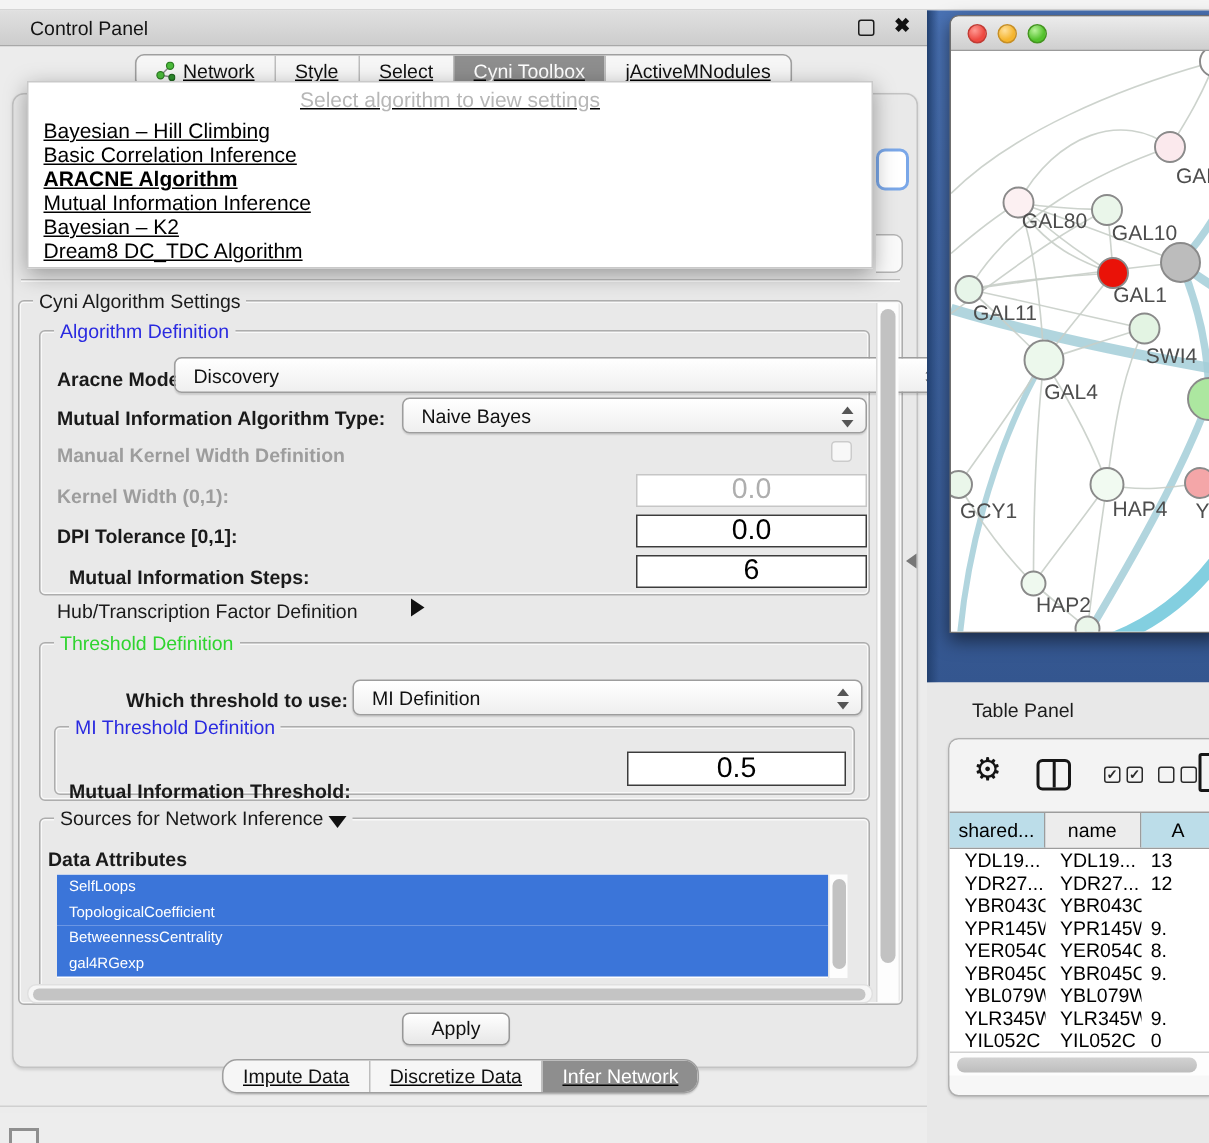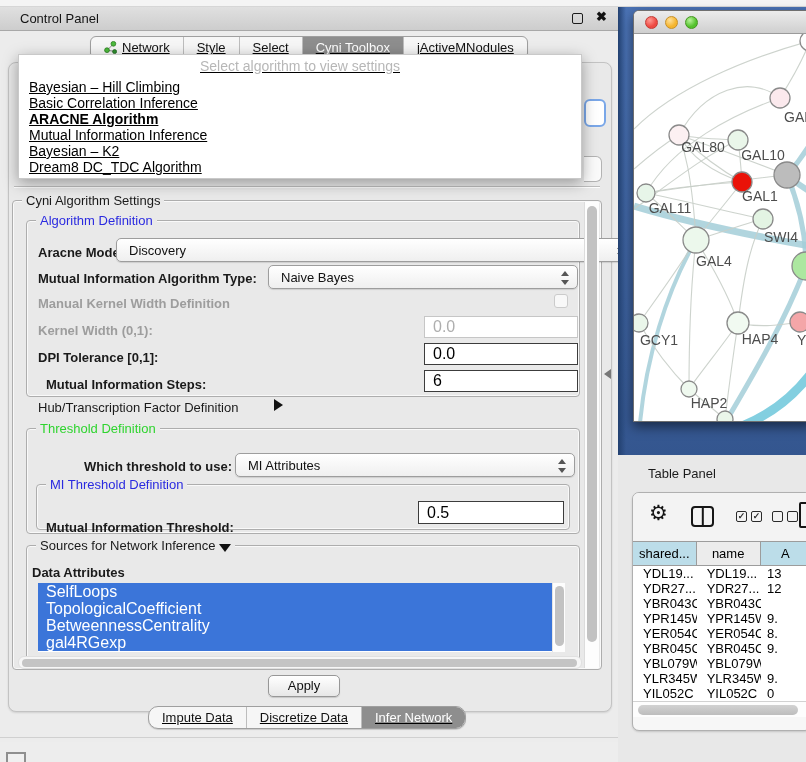--- a/index.html
+++ b/index.html
@@ -34,40 +34,40 @@
   .blabel { position:absolute; font-size:13px; font-weight:bold; color:#1a1a1a; white-space:nowrap; }
   .dlabel { position:absolute; font-size:13px; font-weight:bold; color:#9d9d9d; white-space:nowrap; }
   .rlabel { position:absolute; font-size:13px; color:#1a1a1a; white-space:nowrap; }
 
   .combo { position:absolute; display:flex; align-items:center; height:24px; border:1px solid #9d9d9d; border-radius:5px; background:linear-gradient(#ffffff,#efefef); font-size:13px; color:#111; padding:0 22px 0 12px; box-shadow:0 1px 1px rgba(0,0,0,.12); }
   .combo .arrows { position:absolute; right:8px; top:4px; width:8px; height:16px; }
   .combo .arrows i { position:absolute; left:0; width:0; height:0; border-left:4px solid transparent; border-right:4px solid transparent; }
   .combo .arrows i.up { top:1px; border-bottom:5px solid #555; }
   .combo .arrows i.dn { bottom:1px; border-top:5px solid #555; }
 
-  .fld { position:absolute; height:22px; border:1px solid #3c3c3c; background:#fff; font-family:"Liberation Sans",sans-serif; font-size:16px; color:#000; text-align:left; padding:0 8px; }
+  .fld { position:absolute; height:22px; border:1px solid #3c3c3c; background:#fff; font-family:"Liberation Sans",sans-serif; font-size:19px; color:#000; text-align:center; padding:0 8px; }
   .fld.dis { border:1px solid #c6c6c6; color:#aeaeae; }
   .checkbox { position:absolute; width:14px; height:14px; border:1px solid #cbcbcb; border-radius:3px; background:#f8f8f8; }
 
   .tri-right { display:inline-block; width:0; height:0; border-top:6px solid transparent; border-bottom:6px solid transparent; border-left:9px solid #111; }
   .tri-down  { display:inline-block; width:0; height:0; border-left:6px solid transparent; border-right:6px solid transparent; border-top:9px solid #111; }
 
   
   .popup { left:18px; top:54px; width:564px; height:125px; background:#fff; border:1px solid #c9c9c9; box-shadow:0 4px 14px rgba(0,0,0,.35); z-index:40; }
   .pop-ph { height:24px; line-height:22px; text-align:center; color:#b7b7b7; font-size:14px; }
   .pop-item { height:16px; line-height:16px; font-size:14px; color:#000; padding-left:10px; white-space:nowrap; }
   .pop-item.bold { font-weight:bold; }
 
   .frag-blue { left:584px; top:99px; width:22px; height:28px; border:2px solid #7aa7e8; border-radius:6px; background:#fff; z-index:30; }
   .frag-gray { left:584px; top:156px; width:18px; height:26px; border:1px solid #b3b3b3; border-left:none; border-radius:0 6px 6px 0; background:#fafafa; z-index:1; }
   .etch-line { left:14px; top:186px; width:586px; height:2px; border-top:1px solid #bdbdbd; border-bottom:1px solid #fdfdfd; }
 
   
   .attr-list { position:absolute; left:38px; top:583px; width:514px; height:69px; background:#fff; overflow:hidden; }
-  .attr-item { height:17px; line-height:17px; background:#3b75d9; color:#fff; font-size:16px; padding-left:8px; white-space:nowrap; }
+  .attr-item { height:17px; line-height:17px; background:#3b75d9; color:#fff; font-size:10px; padding-left:8px; white-space:nowrap; }
   .vscroll { position:absolute; background:#fdfdfd; border-left:1px solid #e4e4e4; }
   .vthumb { position:absolute; background:#c2c2c2; border-radius:5px; }
   .hscroll { position:absolute; background:#f6f6f6; border:1px solid #e0e0e0; border-radius:6px; }
   .hthumb { position:absolute; background:#c4c4c4; border-radius:5px; }
 
   .apply-btn { position:absolute; left:268px; top:675px; width:72px; height:22px; border:1px solid #979797; border-radius:5px; background:linear-gradient(#ffffff,#e7e7e7); font-size:13px; color:#111; text-align:center; line-height:20px; box-shadow:0 1px 1px rgba(0,0,0,.15); }
 
   .divider { left:0; top:737px; width:618px; height:1px; background:#d0d0d0; }
   .corner-icon { left:6px; top:752px; width:20px; height:14px; border:2px solid #8f8f8f; background:#f0f0f0; }
   .split-arrow { left:604px; top:369px; width:0; height:0; border-top:5px solid transparent; border-bottom:5px solid transparent; border-right:7px solid #777; }
@@ -197,21 +197,21 @@
   <input class="fld" style="left: 424px; top: 370px; width: 154px;" readonly="" value="6">
 
   <div class="rlabel" style="left:38px; top:400px;">Hub/Transcription Factor Definition</div>
   <span class="abs tri-right" style="left:274px; top:399px;"></span>
 
   <div class="gbox" style="left:26px; top:428px; width:554px; height:106px;"></div>
   <div class="glabel green" style="left:36px; top:421px;">Threshold Definition</div>
 
   <div class="blabel" style="left:84px; top:459px;">Which threshold to use:</div>
   <div class="combo" style="left:235px; top:453px; width:340px;">
-    <span>MI Attributes</span>
+    <span>MI Definition</span>
     <span class="arrows">
         <i class="up"></i>
         <i class="dn"></i>
       </span>
   </div>
 
   <div class="gbox" style="left:36px; top:484px; width:534px; height:46px;"></div>
   <div class="glabel blue" style="left:46px; top:477px;">MI Threshold Definition</div>
   <div class="blabel" style="left:46px; top:520px;text-align:right;">Mutual Information Threshold:</div>
   <input class="fld" style="left: 418px; top: 501px; width: 146px; height: 23px;" readonly="" value="0.5">

